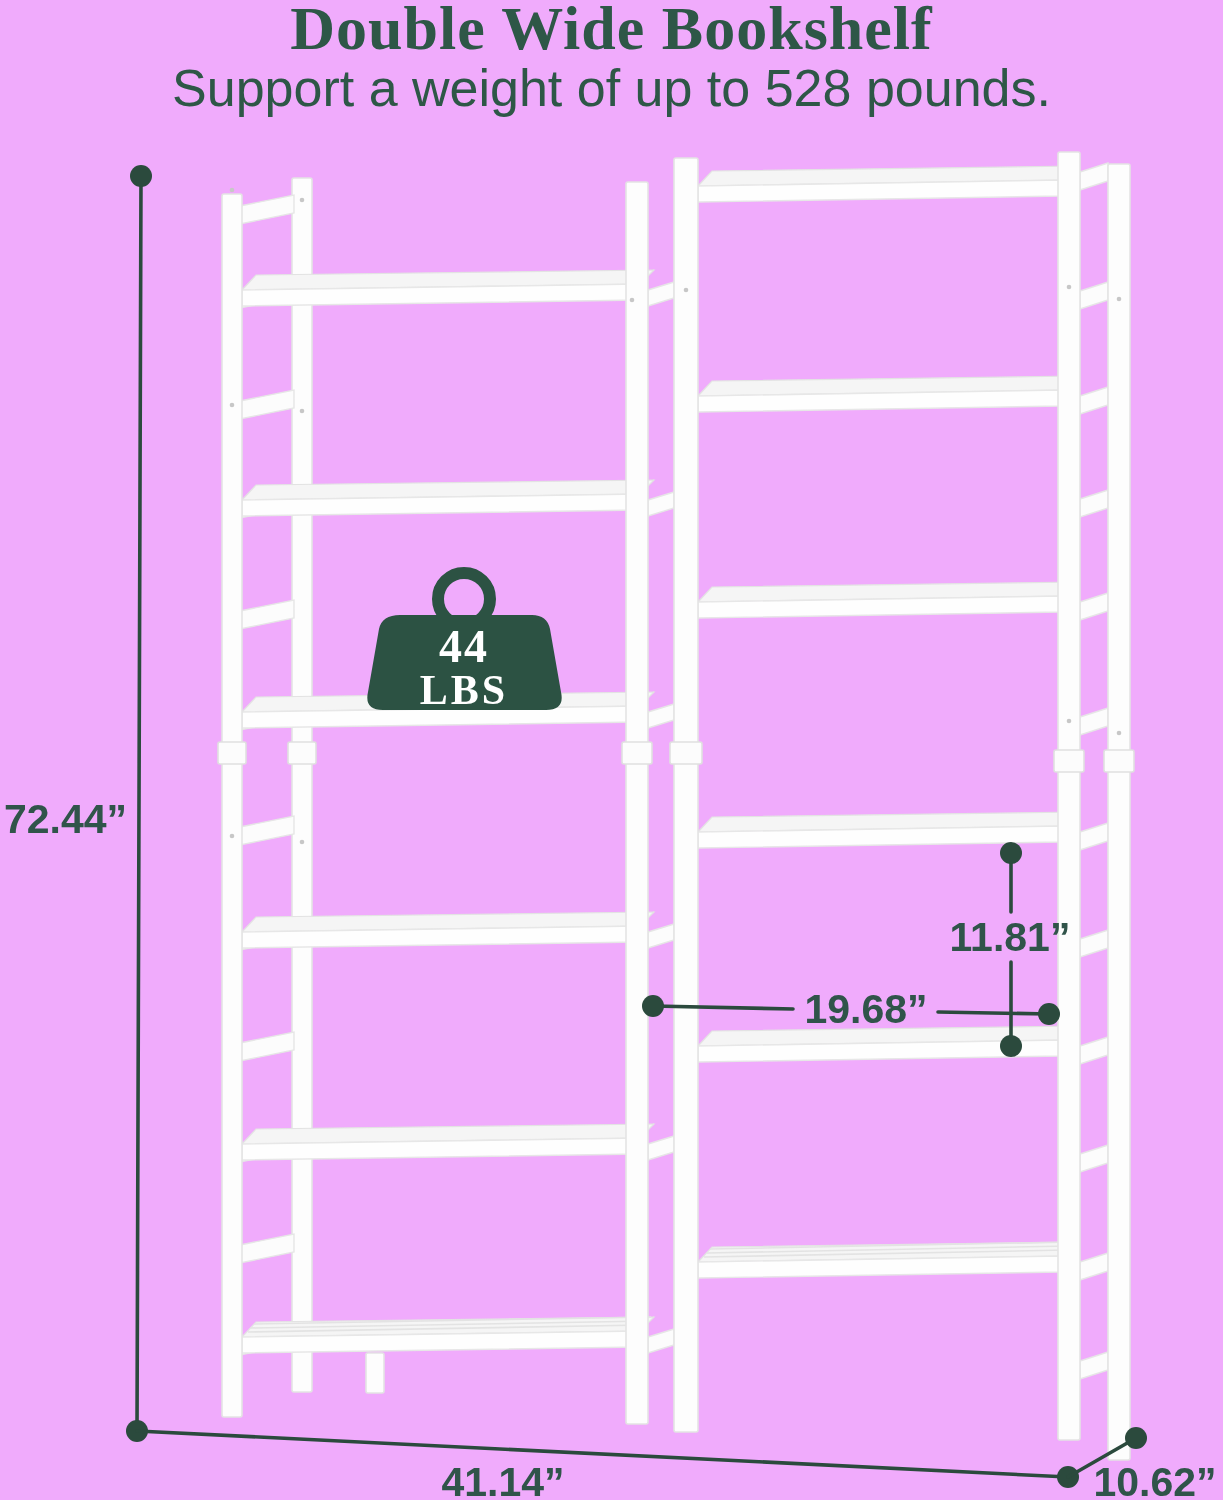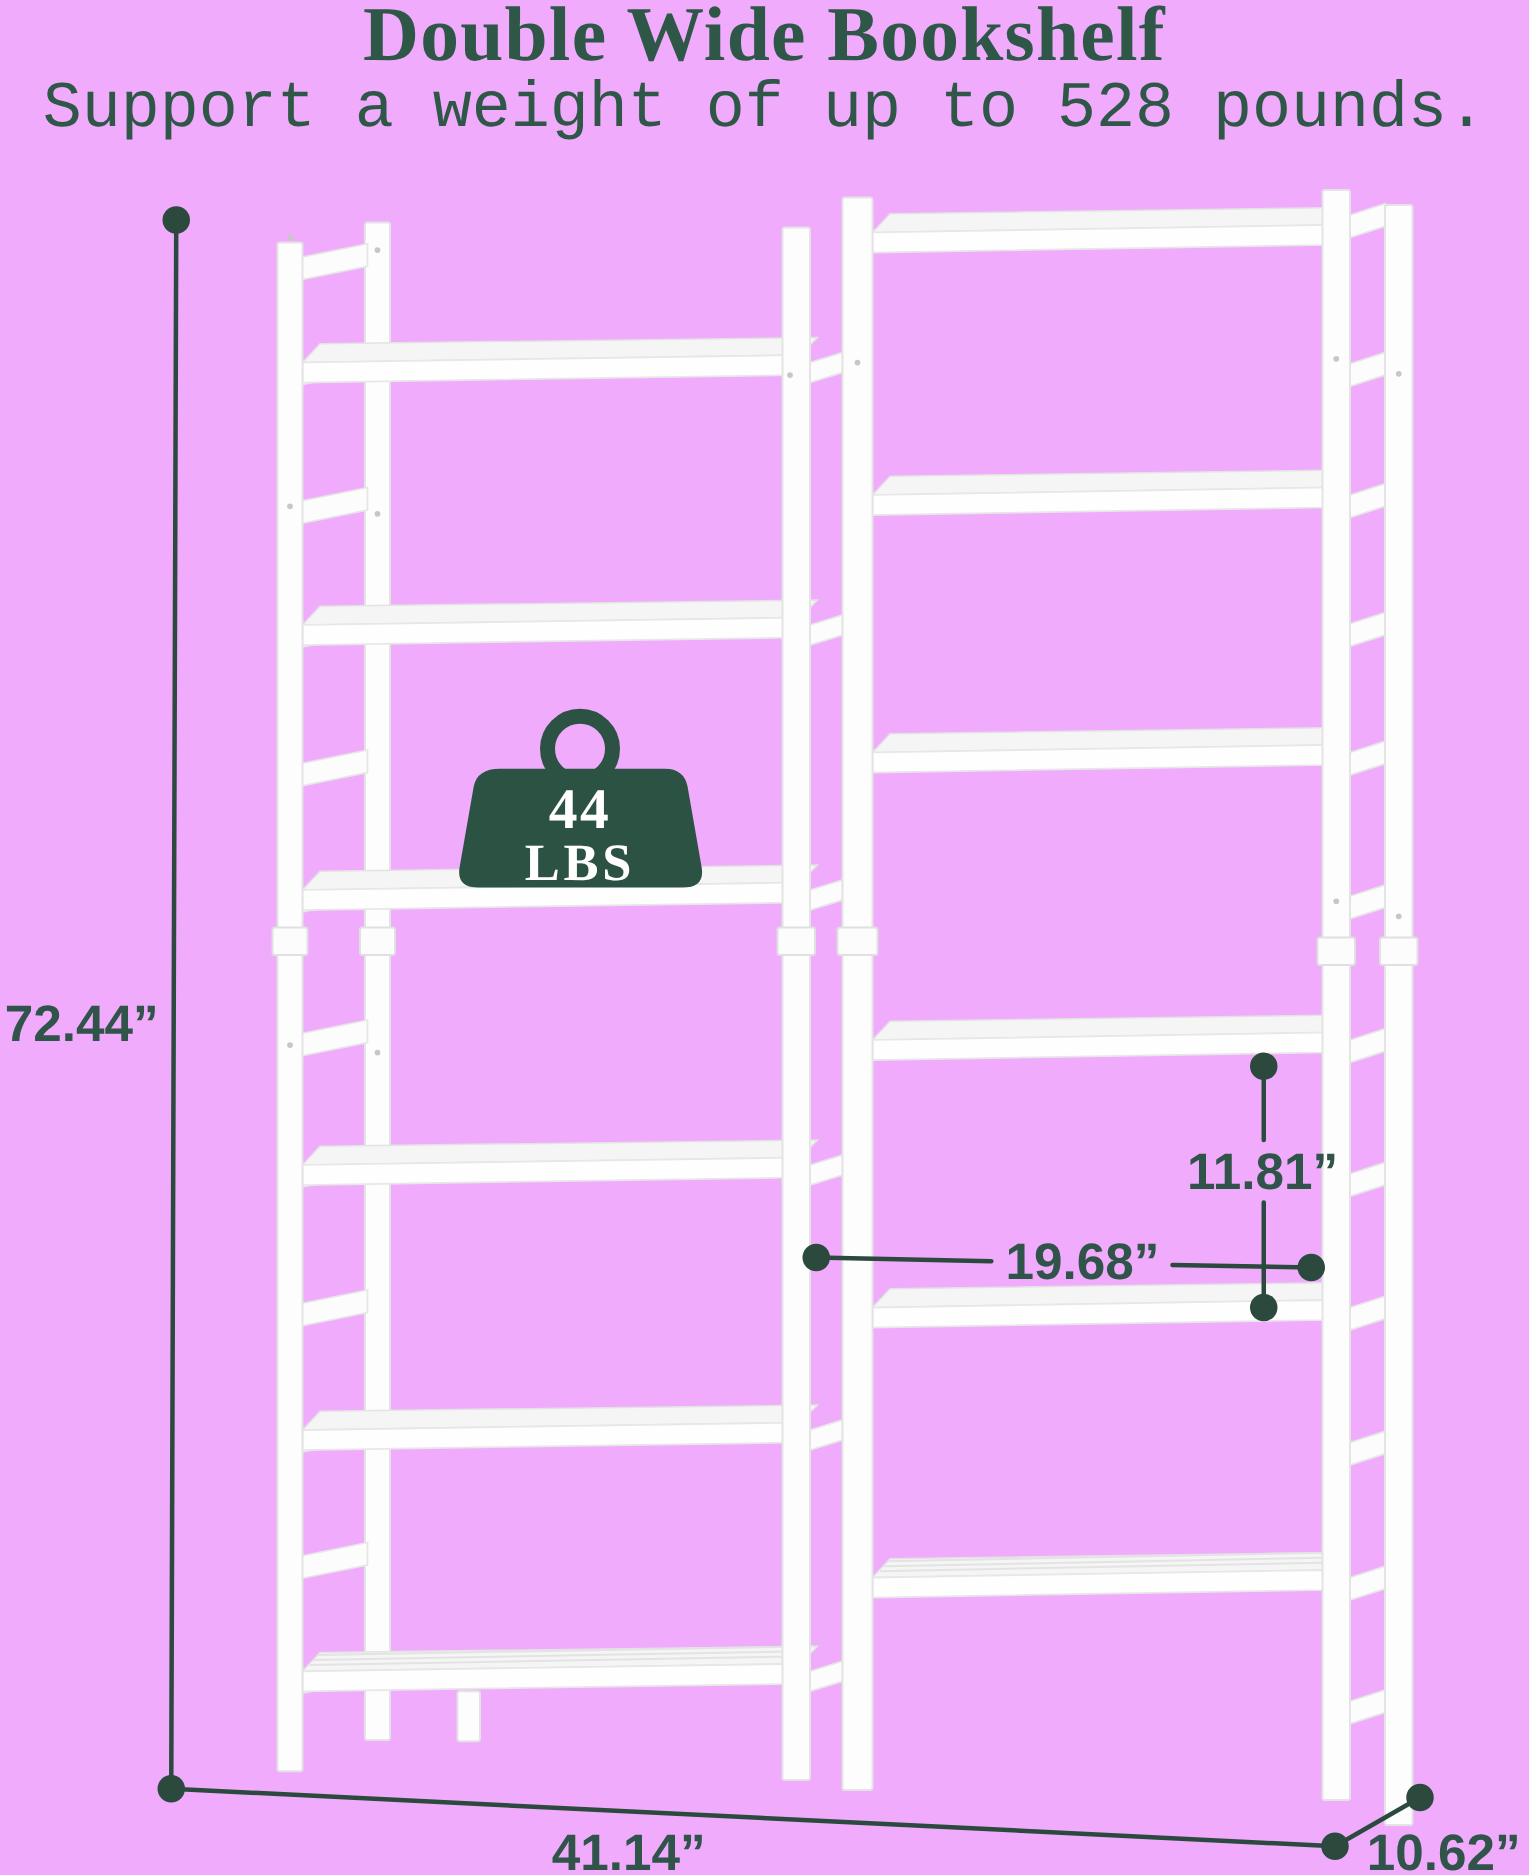--- a/index.html
+++ b/index.html
@@ -2,21 +2,21 @@
 <html><head>
 <meta charset="utf-8">
 <style>
   html,body{margin:0;padding:0;background:#ffffff;}
   body{width:1223px;height:1500px;font-family:"Liberation Sans",sans-serif;}
   .stage{position:relative;width:1223px;height:1500px;overflow:hidden;background:#f0abfc;}
   .title{position:absolute;top:-4px;left:0;right:0;margin:0;text-align:center;
          font-family:"Liberation Serif",serif;font-weight:bold;font-size:62px;line-height:64px;
          color:#2e5747;letter-spacing:1px;}
   .subtitle{position:absolute;top:60px;left:0;right:0;margin:0;text-align:center;
-            font-family:Liberation Mono, monospace;font-weight:400;font-size:52px;line-height:56px;
+            font-family:Liberation Sans, sans-serif;font-weight:400;font-size:52px;line-height:56px;
             color:#2e5747;}
   .scene{position:absolute;left:0;top:0;}
   .post{fill:#fdfdfd;stroke:#e4e4e4;stroke-width:1.6;}
   .rung{fill:#fcfcfc;stroke:#e6e6e6;stroke-width:1.4;}
   .shelf-top{fill:#f5f5f5;stroke:#e3e3e3;stroke-width:1.2;}
   .shelf-face{fill:#fefefe;stroke:#e7e7e7;stroke-width:1.4;}
   .slat{stroke:#e3e3e3;stroke-width:1.6;fill:none;}
   .collar{fill:#fcfcfc;stroke:#e0e0e0;stroke-width:1.6;}
   .screw{fill:#c7c7c7;}
   .dim-line{stroke:#2b4a3d;stroke-width:3.6;stroke-linecap:round;fill:none;}

